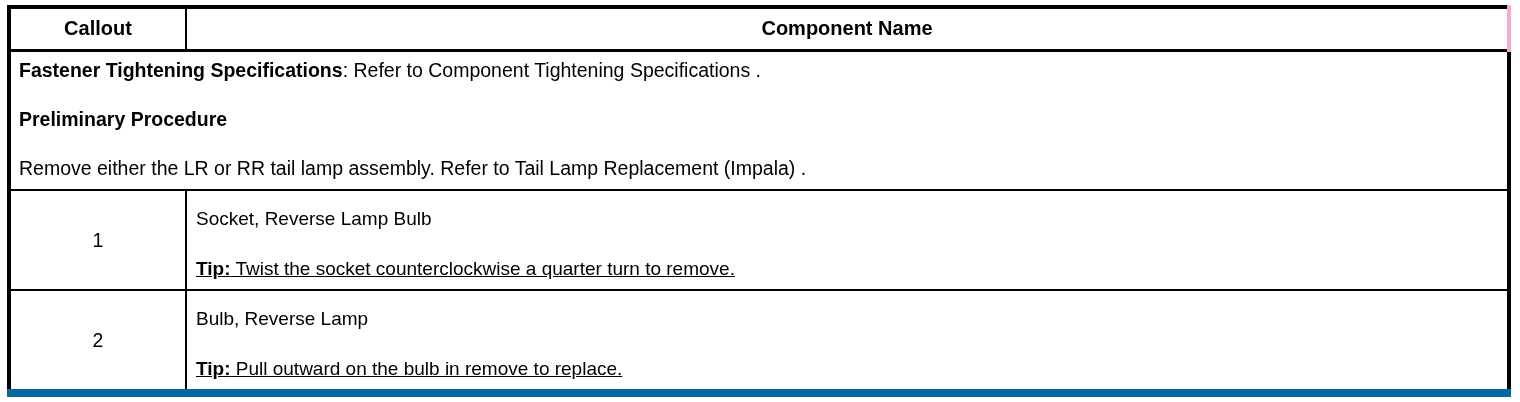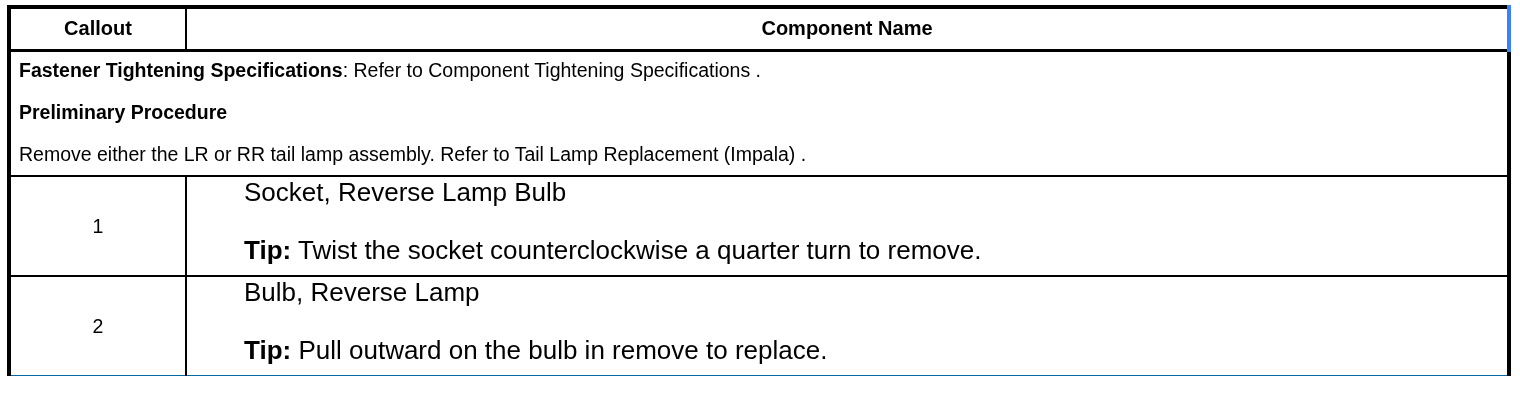--- a/index.html
+++ b/index.html
@@ -54,21 +54,21 @@
     font-weight: normal;
     text-align: left;
   }
 
   
   tr.header-row > .cell {
     border-top: 4px solid #000000;
     border-bottom: 3px solid #000000;
   }
   tr.header-row > .cell-first { border-left: 4px solid #000000; }
-  tr.header-row > .cell-last  { border-right: 4px solid #3b82f6; }
+  tr.header-row > .cell-last  { border-right: 4px solid #f9a8d4; }
 
   tr.span-row > .cell {
     border-top: 0;
     border-bottom: 2px solid #000000;
     border-left: 4px solid #000000;
     border-right: 4px solid #000000;
   }
 
   tr.item-row > .cell-first {
     border-left: 4px solid #000000;
@@ -76,21 +76,21 @@
     border-bottom: 2px solid #000000;
     border-right: 2px solid #000000;
   }
   tr.item-row > .cell-last {
     border-right: 4px solid #000000;
     border-top: 0;
     border-bottom: 2px solid #000000;
     border-left: 0;
   }
   tr.item-row.last-row > .cell {
-    border-bottom: 1px solid #0369a1;
+    border-bottom: 8px solid #0369a1;
   }
 
   .th-inner {
     font-weight: bold;
     font-size: 20px;
     line-height: 1.0;
     text-align: center;
     padding: 9px 4px 11px 4px;
     white-space: nowrap;
   }
@@ -98,47 +98,47 @@
   .span-inner {
     padding: 8px 6px 10px 8px;
     font-size: 19.5px;
     line-height: 1.12;
   }
   .span-inner p {
     margin: 0 0 0 0;
     padding: 0;
   }
   .span-inner p + p {
-    margin-top: 20px;
+    margin-top: 27px;
   }
 
   .callout-inner {
     font-size: 19.5px;
     text-align: center;
     line-height: 1.0;
     padding: 0;
     height: 98px;
     display: flex;
     align-items: center;
     justify-content: center;
   }
   tr.item-row > .cell-first { vertical-align: middle; }
 
   .component-inner {
-    padding: 1px 6px 9px 9px;
-    font-size: 26px;
+    padding: 17px 6px 9px 9px;
+    font-size: 19px;
     line-height: 1.12;
-    margin-left: 48px;
   }
   .component-inner p {
     margin: 0;
     padding: 0;
   }
   .component-inner p + p {
     margin-top: 28px;
+    text-decoration: underline;
   }
 
   .b { font-weight: bold; }
   .plain { font-weight: normal; }
 </style>
 </head>
 <body>
 
 <div class="sheet">
 

